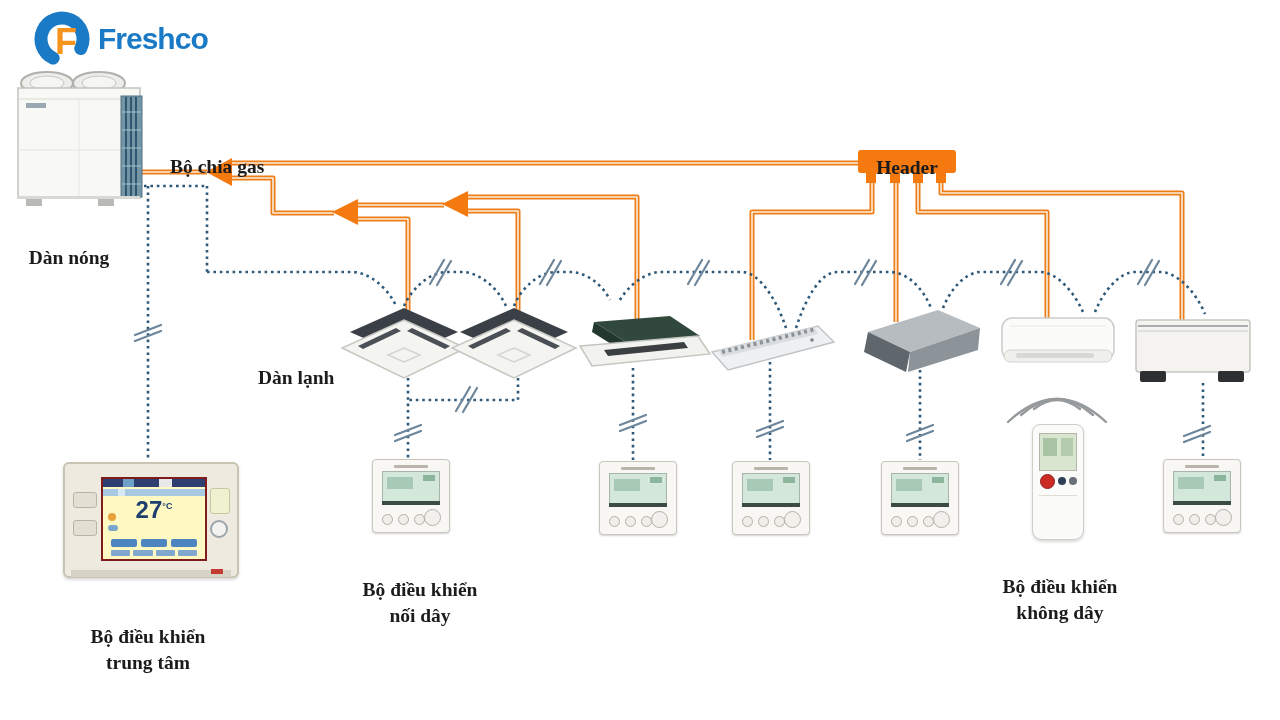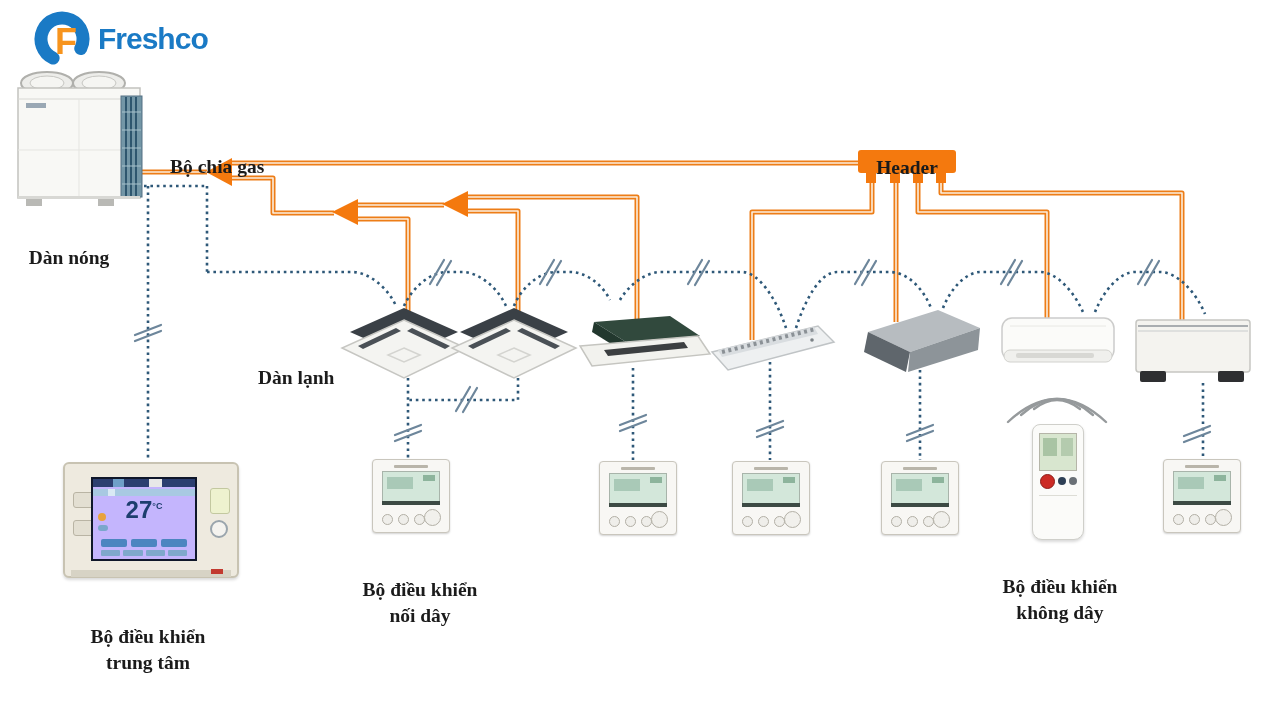--- a/index.html
+++ b/index.html
@@ -28,22 +28,22 @@
   .w-lcd:after{content:"";position:absolute;right:4px;top:3px;width:12px;height:6px;background:#8db49c;}
   .w-lcdbar{position:absolute;left:9px;top:41px;right:9px;height:4px;background:#3c4a44;}
   .w-btns{position:absolute;left:9px;bottom:7px;display:flex;gap:5px;}
   .w-btns b{width:9px;height:9px;border:1.5px solid #b3b0a6;border-radius:50%;background:#efeeea;}
   .w-dial{position:absolute;right:8px;bottom:6px;width:15px;height:15px;border:1.5px solid #b3b0a6;
           border-radius:50%;background:#f1f0ec;}
 
   
   .central{position:absolute;left:63px;top:462px;width:172px;height:112px;background:#eeeadf;
            border:2px solid #c8c3b2;border-radius:6px;box-shadow:0 2px 3px rgba(0,0,0,.15);}
-  .cc-screen{position:absolute;left:26px;top:13px;width:102px;height:80px;background:#c4b5fd;
-             border:2px solid #0f172a;}
+  .cc-screen{position:absolute;left:36px;top:13px;width:102px;height:80px;background:#fef9c3;
+             border:2px solid #7f1d1d;}
   .cc-topbar{height:8px;background:linear-gradient(90deg,#2c3f70 0 20%,#6fa0c8 20% 30%,
              #2c3f70 30% 55%,#e8e8e8 55% 68%,#2c3f70 68% 100%);}
   .cc-subbar{height:7px;margin-top:2px;background:linear-gradient(90deg,#a8c9e2 0 15%,
              #d9e9f4 15% 22%,#a8c9e2 22% 100%);}
   .cc-temp{margin-top:2px;text-align:center;font-family:"Liberation Sans",sans-serif;
            font-weight:700;font-size:24px;color:#1d3e6e;line-height:1;}
   .cc-temp sup{font-size:9px;font-weight:700;}
   .cc-ico{position:absolute;left:5px;top:34px;width:8px;height:8px;background:#e8a23c;border-radius:50%;}
   .cc-ico2{position:absolute;left:5px;top:46px;width:10px;height:6px;background:#7aa7cc;border-radius:3px;}
   .cc-btnrow{position:absolute;left:8px;right:8px;bottom:12px;height:8px;display:flex;gap:4px;}

